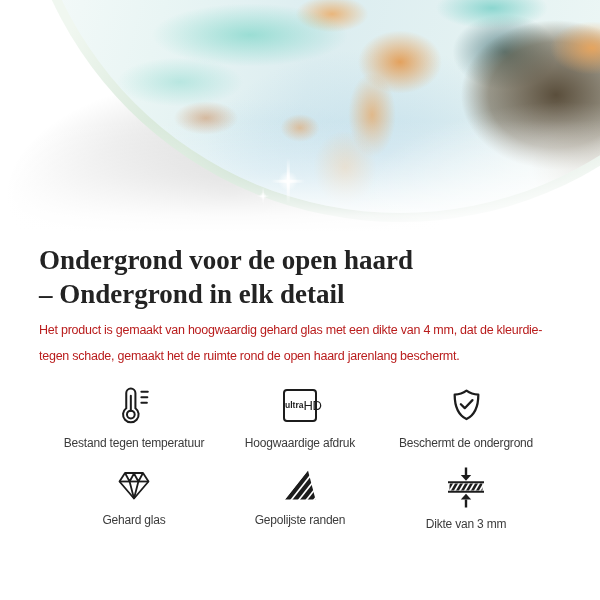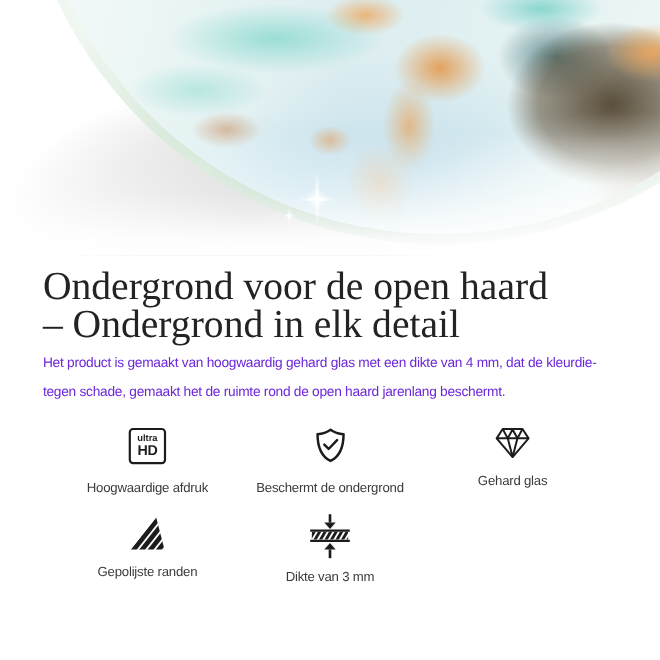--- a/index.html
+++ b/index.html
@@ -43,37 +43,37 @@
   .sparkle .ray-v{position:absolute;left:50%;top:50%;transform:translate(-50%,-50%);
     width:2.5px;height:46px;
     background:linear-gradient(to bottom, transparent, rgba(255,255,255,0.9) 40%, #fff 50%, rgba(255,255,255,0.9) 60%, transparent);}
   .sparkle .ray-h{position:absolute;left:50%;top:50%;transform:translate(-50%,-50%);
     width:34px;height:2.5px;
     background:linear-gradient(to right, transparent, rgba(255,255,255,0.9) 40%, #fff 50%, rgba(255,255,255,0.9) 60%, transparent);}
   .sparkle.small{transform:scale(0.38);}
 
   
   .content{position:relative;padding:0 39px;}
-  .title{margin:11px 0 0;font-family:"Liberation Serif",serif;font-weight:400;
-    font-size:36px;line-height:34px;color:#232323;letter-spacing:0;}
+  .title{margin:11px 0 0;font-family:"Liberation Serif",serif;font-weight:700;
+    font-size:27px;line-height:34px;color:#232323;letter-spacing:0;}
   .title span{display:block;white-space:nowrap;}
-  .desc{margin:0;padding-top:6px;font-size:12.5px;line-height:26px;color:#6d28d9;letter-spacing:-0.25px;}
+  .desc{margin:0;padding-top:6px;font-size:12.5px;line-height:26px;color:#b91c1c;letter-spacing:-0.25px;}
   .desc span{display:block;white-space:nowrap;}
 
   
   .features{margin:15px 12px 0;display:grid;grid-template-columns:repeat(3,1fr);row-gap:16px;}
   .feature{display:flex;flex-direction:column;align-items:center;}
   .icon-box{height:42px;display:flex;align-items:center;justify-content:center;}
   .feature-label{margin-top:10px;font-size:12px;line-height:15px;color:#3b3b3b;
     letter-spacing:-0.2px;white-space:nowrap;}
   svg.ic{display:block;}
   .hd-box{box-sizing:border-box;width:34px;height:33px;border:2.5px solid #1c1c1c;border-radius:4px;
-    display:flex;flex-direction:column;align-items:center;justify-content:center;color:#1c1c1c;}
+    display:flex;flex-direction:row;align-items:center;color:#1c1c1c;}
   .hd-box .hd-top{font-size:8.5px;font-weight:700;line-height:9px;}
-  .hd-box .hd-bottom{font-size:13px;font-weight:700;line-height:13px;letter-spacing:-0.3px;}
+  .hd-box .hd-bottom{font-size:13px;font-weight:400;line-height:13px;letter-spacing:-0.3px;}
 </style>
 </head>
 <body>
 
 <div class="page">
 
   <div class="hero">
     <div class="floor-shadow"></div>
     <div class="glass-ring"></div>
     <div class="glass-art"></div>
@@ -95,20 +95,33 @@
       <span>Ondergrond voor de open haard</span>
       <span>– Ondergrond in elk detail</span>
     </h1>
     <p class="desc">
       <span>Het product is gemaakt van hoogwaardig gehard glas met een dikte van 4 mm, dat de kleurdie-</span>
       <span>tegen schade, gemaakt het de ruimte rond de open haard jarenlang beschermt.</span>
     </p>
 
     <div class="features">
 
+      <div class="feature">
+        <div class="icon-box">
+          <svg class="ic" width="33" height="40" viewBox="0 0 36 42" fill="none" stroke="#1c1c1c" stroke-width="2.2" stroke-linecap="round">
+            <path d="M9,24.5 L9,8 A5,5 0 0 1 19,8 L19,24.5 A8.5,8.5 0 1 1 9,24.5 Z"></path>
+            <circle cx="14" cy="31.4" r="4.2"></circle>
+            <line x1="14" y1="11" x2="14" y2="27.2"></line>
+            <line x1="25.5" y1="6.5" x2="32.5" y2="6.5"></line>
+            <line x1="25.5" y1="12.5" x2="32" y2="12.5"></line>
+            <line x1="25.5" y1="18.5" x2="31.5" y2="18.5"></line>
+          </svg>
+        </div>
+        <div class="feature-label">Bestand tegen temperatuur</div>
+      </div>
 
       <div class="feature">
         <div class="icon-box">
           <div class="hd-box">
             <div class="hd-top">ultra</div>
             <div class="hd-bottom">HD</div>
           </div>
         </div>
         <div class="feature-label">Hoogwaardige afdruk</div>
       </div>

